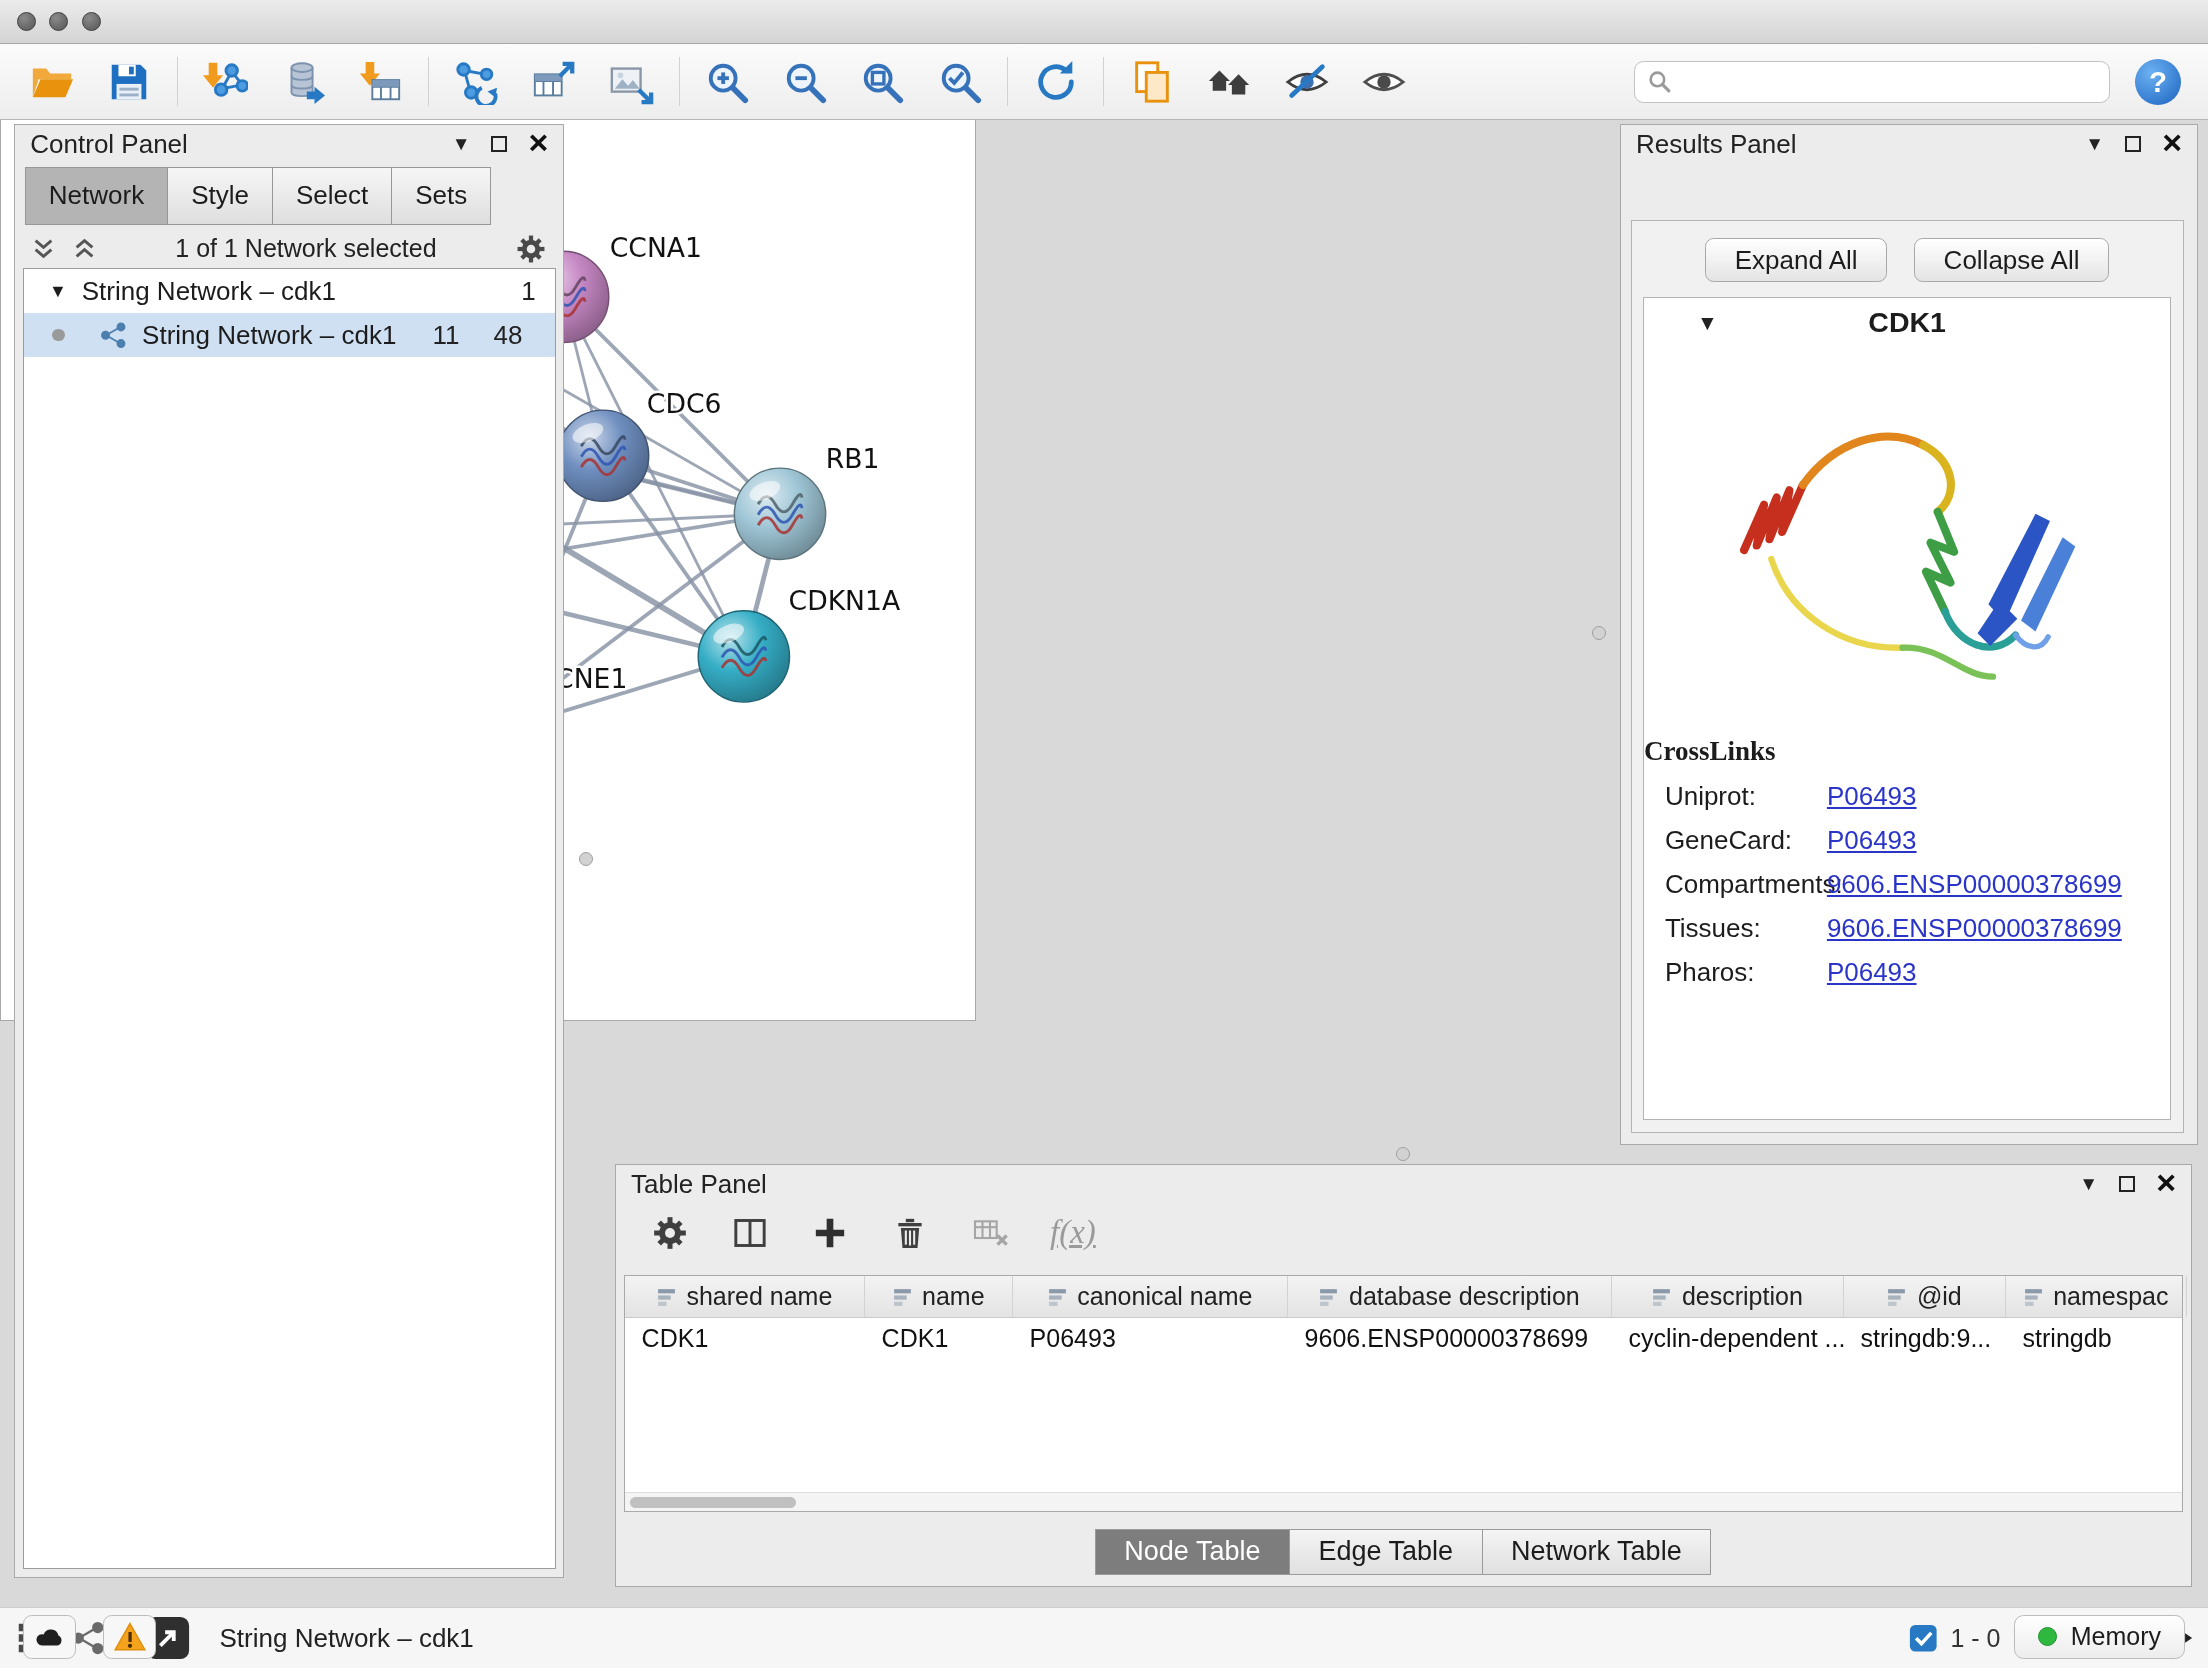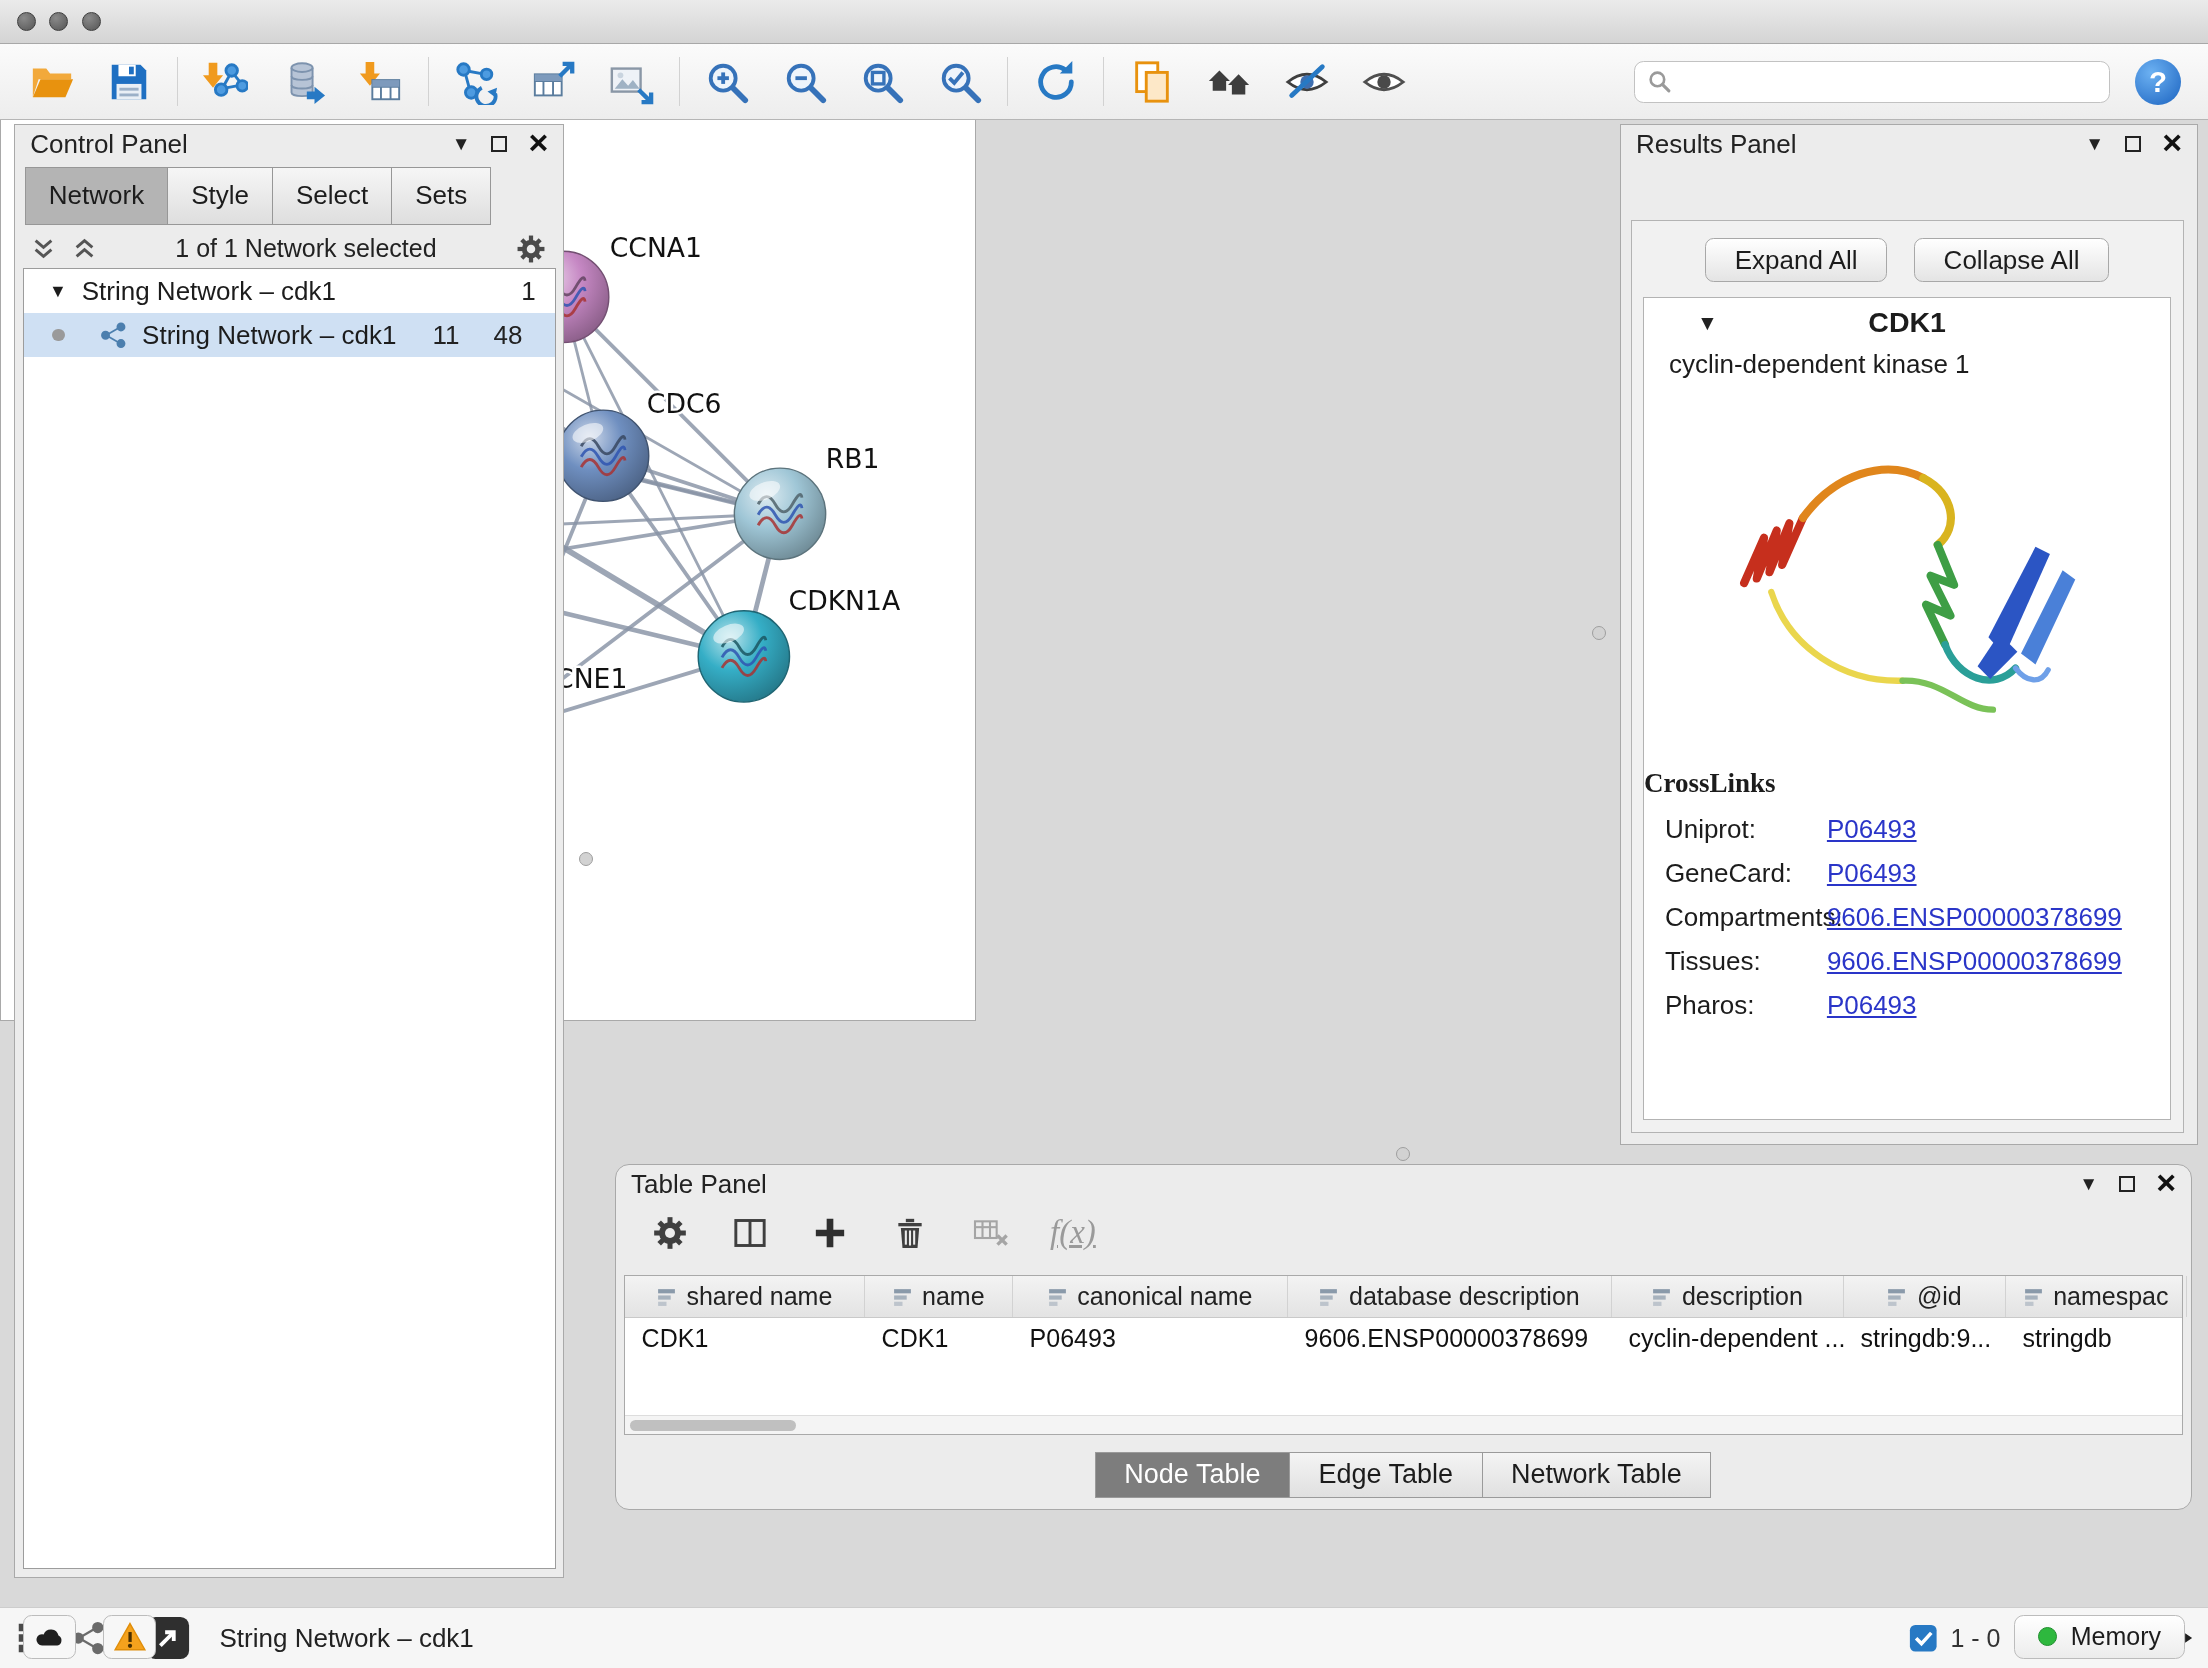--- a/index.html
+++ b/index.html
@@ -93,21 +93,21 @@
   .gene-name { width:100%; text-align:center; font-size:28.5px; font-weight:bold; }
   .gene-desc { font-size:26px; padding-left:25px; margin-top:1.9px; }
   .protein-img { display:block; margin:27px auto 7.6px auto; width:380px; height:352px; }
   .crosslinks { margin-top:9.5px; }
   .cl-title { font-size:27px; font-weight:bold; font-family:"Liberation Serif",serif; margin-bottom:7.6px; }
   .cl-row { display:flex; height:44px; align-items:center; font-size:26px; }
   .cl-label { width:183px; padding-left:21px; }
   .cl-link { color:#2a35c8; text-decoration:underline; }
 
   
-  #table-panel { left:615px; top:1164px; width:1577px; height:346px;border-radius:14px; }
+  #table-panel { left:615px; top:1164px; width:1577px; height:423px; }
   .tp-toolbar { height:59px; display:flex; align-items:center; gap:40px; padding:0 34px; }
   .tp-toolbar svg { width:40px; height:40px; }
   .fx-label { font-family:"Liberation Serif",serif; font-style:italic; font-size:33px; color:#9a9a9a;text-decoration:underline; }
   .table-box { position:absolute; left:7.6px; right:7.6px; top:110px; bottom:74px;
     background:#fff; border:1px solid #a9a9a9; display:flex; flex-direction:column; }
   .thead { display:flex; height:42px; background:linear-gradient(#f3f3f3,#e3e3e3); border-bottom:1px solid #c9c9c9; }
   .th { display:flex; align-items:center; justify-content:center; gap:9.5px; font-size:25px; color:#222;
     border-right:1px solid #d2d2d2; overflow:hidden; white-space:nowrap; flex:none; }
   .trow { display:flex; height:42px; }
   .td { padding:5.7px 0 0 17px; font-size:25px; color:#111; overflow:hidden; white-space:nowrap; flex:none; }
@@ -641,21 +641,20 @@
   <div class="results-content">
     <div class="btns-row">
       <div class="btn">Expand All</div>
       <div class="btn">Collapse All</div>
     </div>
     <div class="gene-box">
       <div class="gene-header">
         <span class="caret">▼</span>
         <span class="gene-name">CDK1</span>
       </div>
-      <div class="gene-desc">cyclin-dependent kinase 1</div>
       <svg class="protein-img" viewBox="0 0 420 380">
         <g fill="none" stroke-linecap="round" stroke-linejoin="round">
           <path d="M30 190 L52 140 L44 185 L66 132 L58 178 L80 124 L72 170 L95 118" stroke="#c62f1d" stroke-width="9"></path>
           <path d="M95 118 C130 70 185 52 228 74" stroke="#e0861c" stroke-width="9"></path>
           <path d="M228 74 C262 92 268 128 244 148" stroke="#d9b41f" stroke-width="9"></path>
           <path d="M244 148 L262 192 L236 182 L258 226 L231 214 L252 258" stroke="#3e9e45" stroke-width="9"></path>
           <path d="M252 258 C266 296 306 310 330 284" stroke="#2a9f98" stroke-width="8"></path>
           <path d="M60 200 C80 262 140 300 205 298" stroke="#e8d23a" stroke-width="7" opacity="0.9"></path>
           <path d="M205 298 C250 296 270 330 305 330" stroke="#7ac258" stroke-width="7"></path>
           <path d="M330 284 C342 300 358 302 366 286" stroke="#6fa0e8" stroke-width="6"></path>

